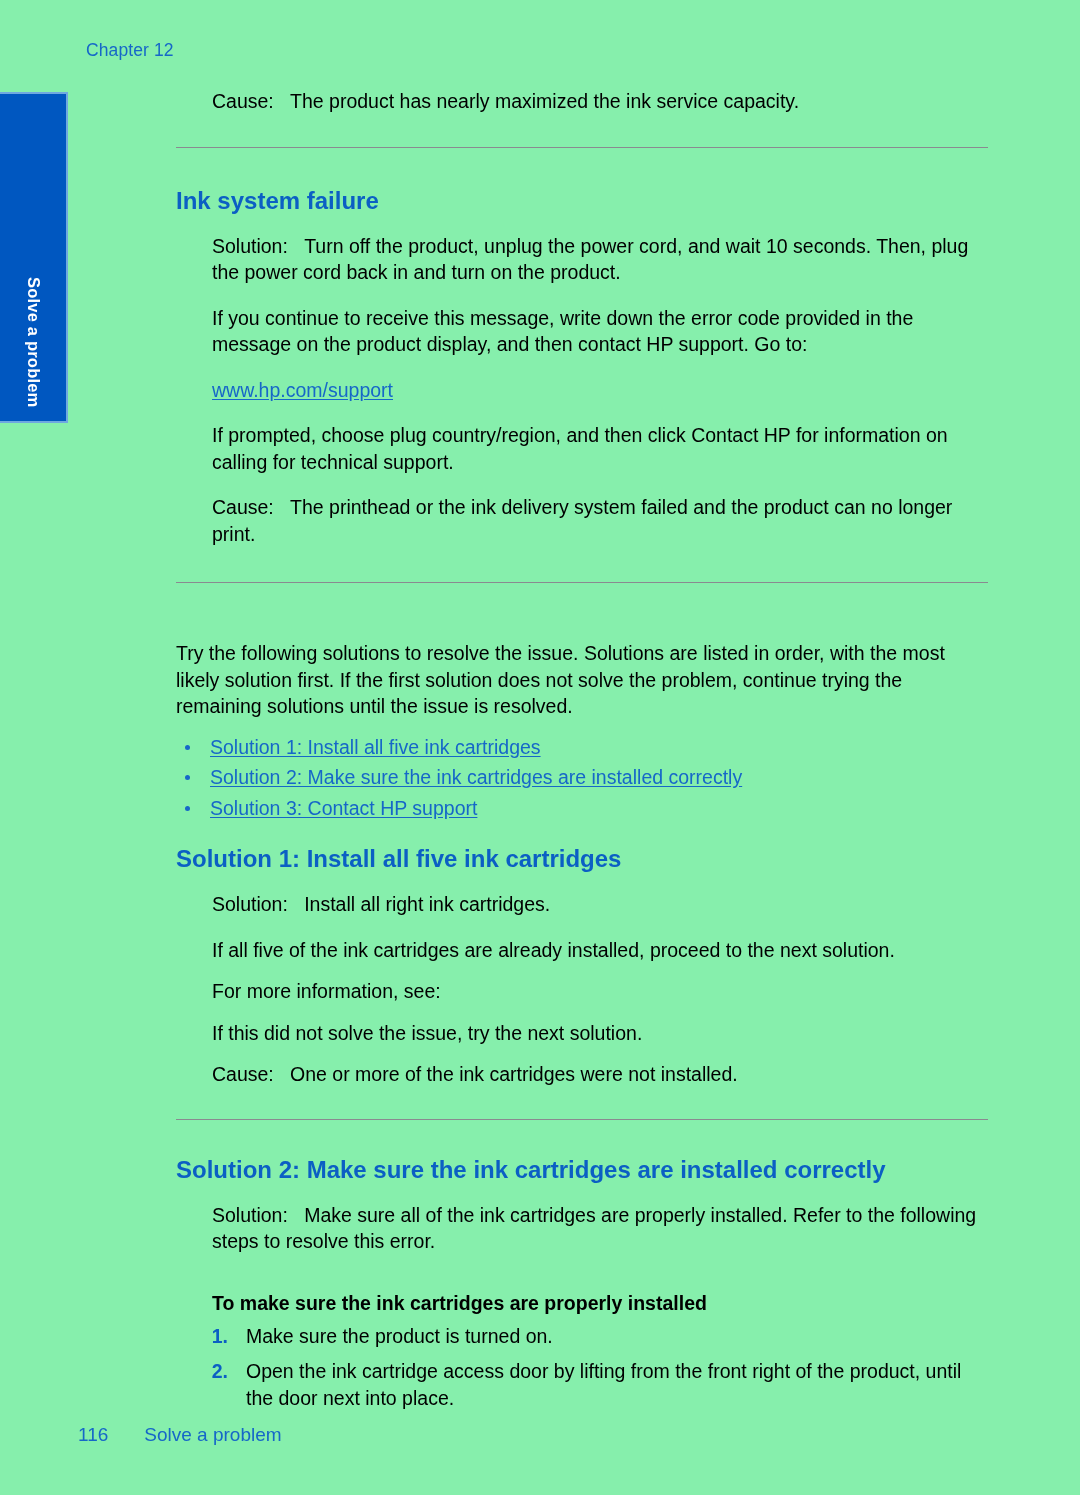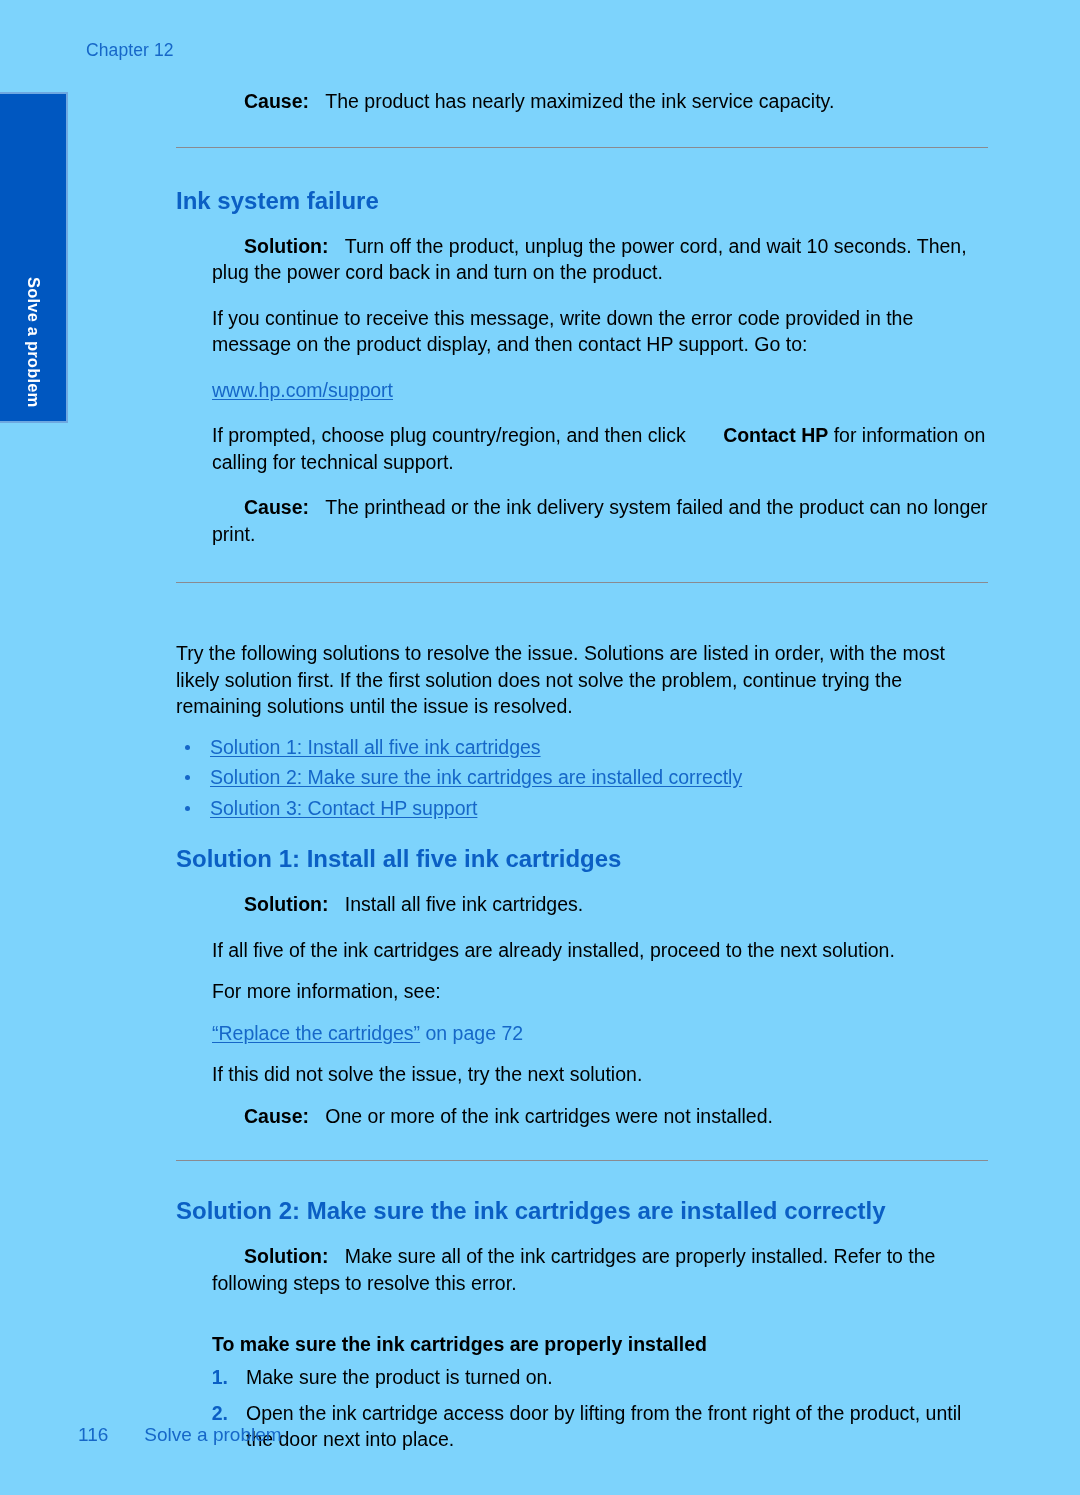--- a/index.html
+++ b/index.html
@@ -9,21 +9,21 @@
     background: #ffffff;
   }
   body {
     font-family: "Liberation Sans", sans-serif;
     color: #000000;
   }
   .page {
     position: relative;
     width: 1080px;
     height: 1495px;
-    background: #7dd3fc;
+    background: #86efac;
     overflow: hidden;
   }
 
   
   .chapter-label {
     position: absolute;
     left: 86px;
     top: 40px;
     font-size: 17.5px;
     color: #1667C8;
@@ -83,21 +83,21 @@
   .indent { margin-left: 36px; }
 
   .heading {
     color: #0B5FC4;
     font-weight: bold;
     font-size: 24px;
     line-height: 26px;
     margin: 0;
   }
 
-  b, strong { font-weight: bold; margin-left: 32px; }
+  b, strong { font-weight: normal; }
 
   .gap { margin-top: 19px; }
   .gap-sm { margin-top: 15px; }
 
   .link {
     color: #1667C8;
     text-decoration: underline;
     text-underline-offset: 2px;
   }
   .link-plain {
@@ -229,30 +229,27 @@
       </li>
       <li>
         <a href="#" class="link">Solution 3: Contact HP support</a>
       </li>
     </ul>
 
     <div style="height:23px"></div>
     <p class="heading">Solution 1: Install all five ink cartridges</p>
 
     <p class="indent gap">
-      <b>Solution:</b><span>&nbsp;&nbsp;&nbsp;</span><span>Install all five ink cartridges.</span>
+      <b>Solution:</b><span>&nbsp;&nbsp;&nbsp;</span><span>Install all right ink cartridges.</span>
     </p>
 
     <p class="indent gap">If all five of the ink cartridges are already installed, proceed to the next solution.</p>
 
     <p class="indent gap-sm">For more information, see:</p>
 
-    <p class="indent gap-sm">
-      <a href="#" class="link">“Replace the cartridges”</a><span class="link-plain"> on page 72</span>
-    </p>
 
     <p class="indent gap-sm">If this did not solve the issue, try the next solution.</p>
 
     <p class="indent gap-sm">
       <b>Cause:</b><span>&nbsp;&nbsp;&nbsp;</span><span>One or more of the ink cartridges were not installed.</span>
     </p>
 
     <div style="height:31px"></div>
     <hr class="rule">
 

